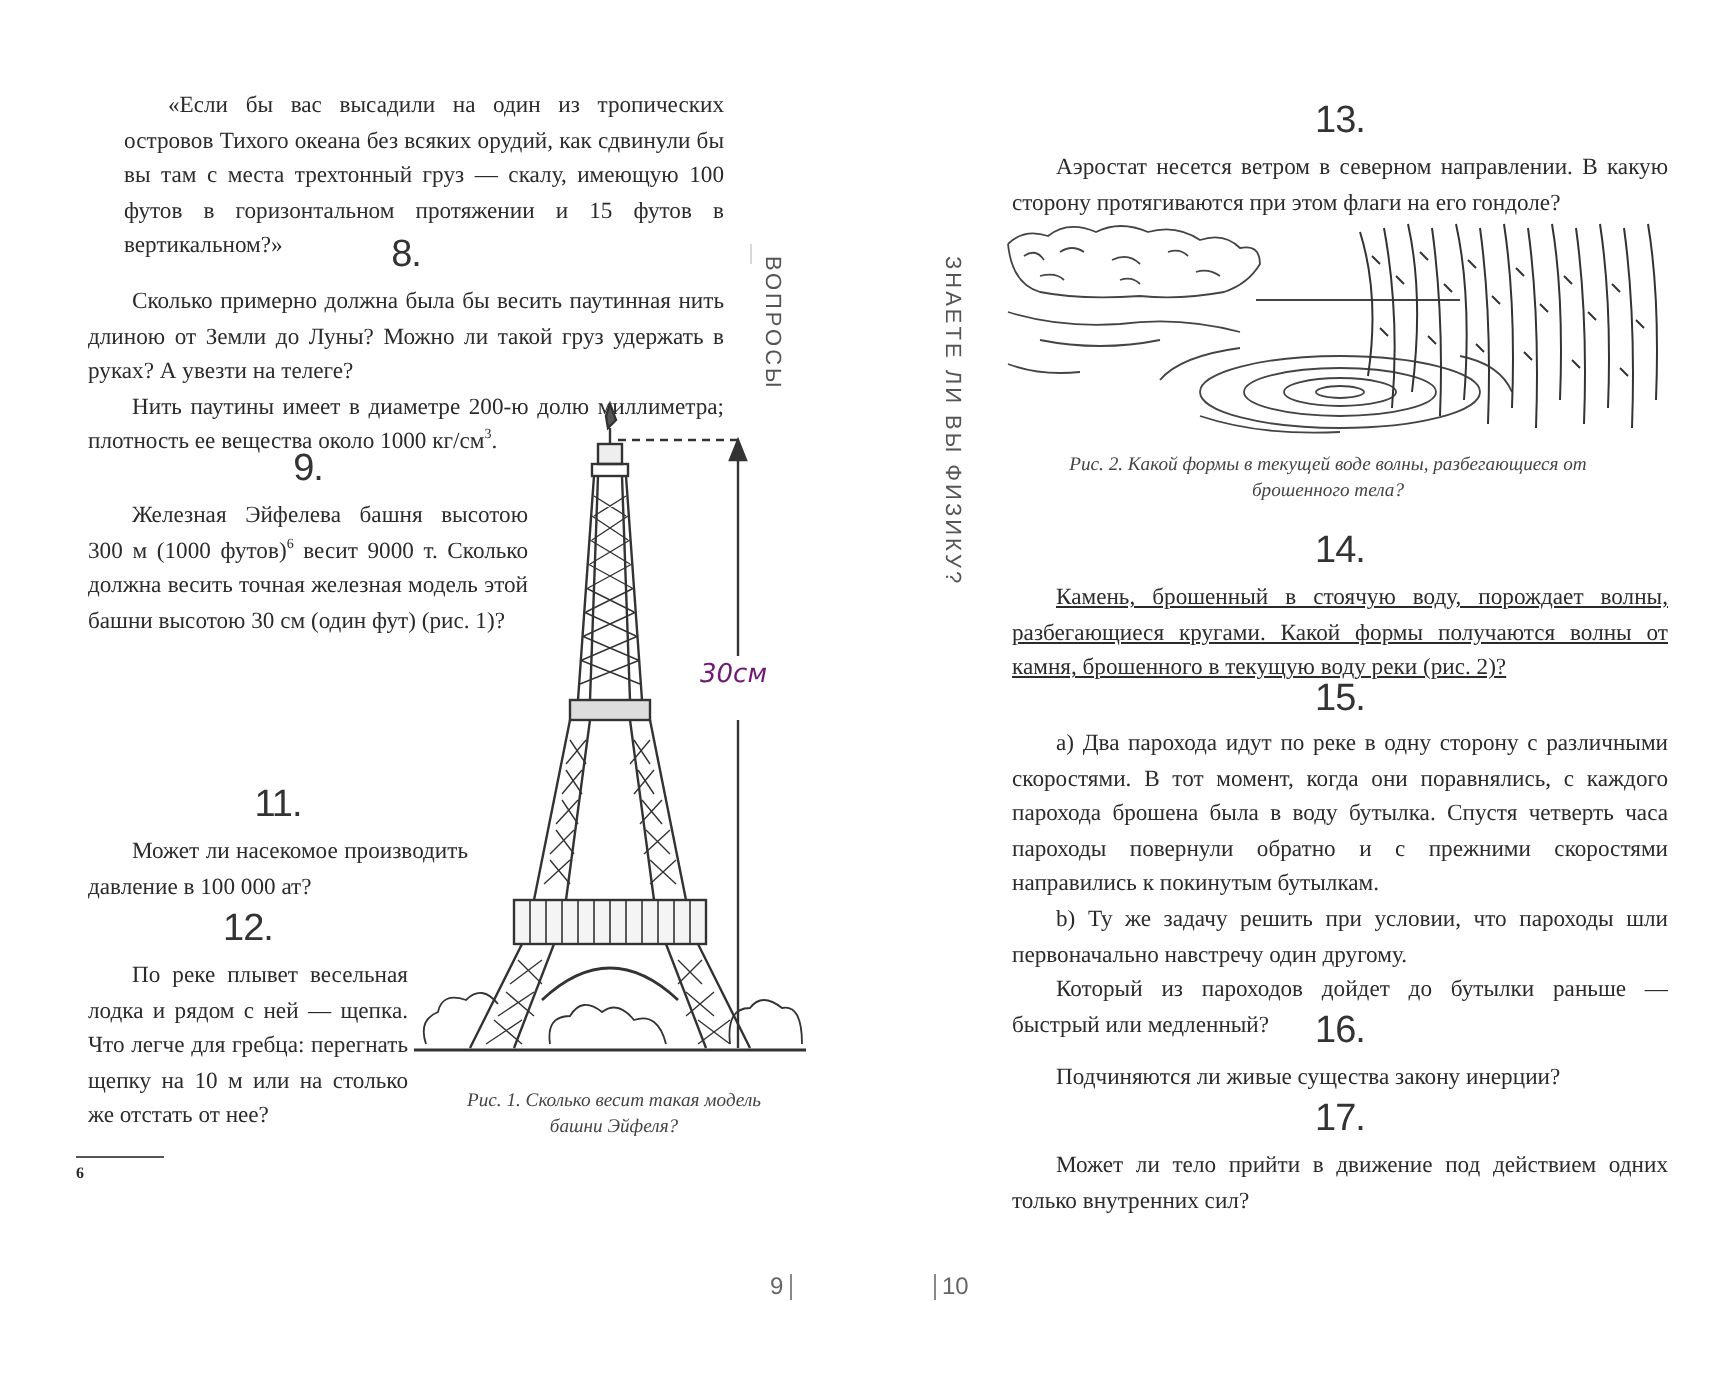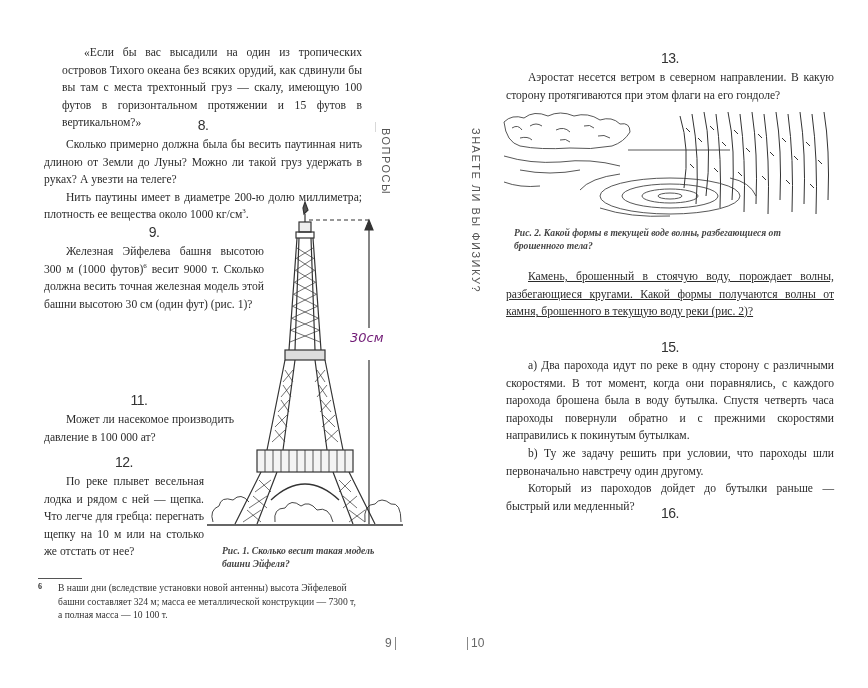--- a/index.html
+++ b/index.html
@@ -1,26 +1,26 @@
 <!DOCTYPE html>
 <html><head>
 <meta charset="utf-8">
 <style>
   html,body{margin:0;padding:0;background:#ffffff;}
   body{width:868px;height:688px;position:relative;overflow:hidden;font-family:"Liberation Serif","DejaVu Serif",serif;color:#2b2b2b;}
   .page{position:absolute;top:0;height:688px;}
   .left{left:0;width:434px;}
   .right{left:434px;width:434px;}
   .p{font-size:11.6px;line-height:17.6px;margin:0;text-align:justify;text-indent:22px;}
-  .qnum{font-family:"Liberation Sans","DejaVu Sans",sans-serif;font-size:14px;text-align:center;color:#333;margin:0;letter-spacing:-0.5px;}
+  .qnum{font-family:"Liberation Sans","DejaVu Sans",sans-serif;font-size:19px;text-align:center;color:#333;margin:0;letter-spacing:-0.5px;}
   .abs{position:absolute;}
   sup{font-size:7px;line-height:0;}
   .side{position:absolute;font-family:"Liberation Sans","DejaVu Sans",sans-serif;font-size:11px;letter-spacing:1.5px;color:#555;writing-mode:vertical-rl;}
   .sidebar-rule{position:absolute;width:1px;background:#d8d8d8;}
-  .caption{font-style:italic;font-size:9.6px;line-height:13px;color:#444;margin:0;font-weight:bold;}
+  .caption{font-style:italic;font-size:9.6px;line-height:13px;text-align:center;color:#444;margin:0;font-weight:normal;}
   .footnote{font-size:9.6px;line-height:13.5px;margin:0;color:#333;}
   .pnum{position:absolute;font-family:"Liberation Sans","DejaVu Sans",sans-serif;font-size:12px;color:#666;}
   .bar{display:inline-block;width:1px;height:13px;background:#888;vertical-align:middle;margin:0 3px;}
 </style>
 </head>
 <body>
 
 <div class="page left">
 
   <div class="abs" style="left:62px;top:44px;width:300px;">
@@ -97,23 +97,20 @@
     </g>
   </svg>
   <div class="abs" style="left:350px;top:330px;font-family:'DejaVu Sans',sans-serif;font-style:italic;font-size:13px;color:#701a75;">30см</div>
 
   <div class="abs" style="left:222px;top:544px;width:170px;">
     <p class="caption">Рис. 1. Сколько весит такая модель башни Эйфеля?</p>
   </div>
 
   <div class="abs" style="left:38px;top:578px;width:44px;height:1px;background:#555;"></div>
   <div class="abs" style="left:38px;top:582px;width:12px;font-size:8px;font-weight:bold;">6</div>
-  <div class="abs" style="left:58px;top:581px;width:300px;">
-    <p class="footnote">В наши дни (вследствие установки новой антенны) высота Эйфелевой башни составляет 324 м; масса ее металлической конструкции — 7300 т, а полная масса — 10 100 т.</p>
-  </div>
 
   <div class="sidebar-rule" style="left:375px;top:122px;height:10px;"></div>
   <div class="side" style="left:380px;top:128px;">ВОПРОСЫ</div>
 
   <div class="pnum" style="left:385px;top:636px;"><span>9</span><span class="bar"></span></div>
 </div>
 
 <div class="page right">
 
   <div class="side" style="left:36px;top:128px;">ЗНАЕТЕ ЛИ ВЫ ФИЗИКУ?</div>
@@ -144,29 +141,35 @@
       <path d="M180 8 Q190 40 184 80 M192 6 Q200 50 196 96 M204 4 Q212 40 206 88 M216 6 Q222 50 220 100 M228 4 Q236 40 232 92 M240 6 Q246 50 244 104 M252 4 Q258 44 256 96 M264 6 Q270 50 268 106 M276 4 Q282 40 280 92 M288 6 Q294 50 292 104 M300 4 Q306 44 304 96 M312 6 Q318 50 316 106 M324 4 Q330 40 328 92"></path>
       <path d="M186 20 l4 4 M198 30 l4 4 M210 18 l4 4 M222 34 l4 4 M234 22 l4 4 M246 40 l4 4 M258 26 l4 4 M270 44 l4 4 M282 30 l4 4 M294 48 l4 4 M306 34 l4 4 M318 52 l4 4 M190 56 l4 4 M214 60 l4 4 M238 64 l4 4 M262 68 l4 4 M286 72 l4 4 M310 76 l4 4"></path>
     </g>
   </svg>
 
   <div class="abs" style="left:80px;top:226px;width:300px;">
     <p class="caption">Рис. 2. Какой формы в текущей воде волны, разбегающиеся от брошенного тела?</p>
   </div>
 
   <div class="abs" style="left:72px;top:265px;width:328px;">
+    <p class="qnum">14.</p>
     <p class="p" style="margin-top:3px;text-decoration:underline;">Камень, брошенный в стоячую воду, порождает волны, разбегающиеся кругами. Какой формы получаются волны от камня, брошенного в текущую воду реки (рис. 2)?</p>
   </div>
 
   <div class="abs" style="left:72px;top:339px;width:328px;">
     <p class="qnum">15.</p>
     <p class="p" style="margin-top:2px;">а) Два парохода идут по реке в одну сторону с различными скоростями. В тот момент, когда они поравнялись, с каждого парохода брошена была в воду бутылка. Спустя четверть часа пароходы повернули обратно и с прежними скоростями направились к покинутым бутылкам.</p>
     <p class="p">b) Ту же задачу решить при условии, что пароходы шли первоначально навстречу один другому.</p>
     <p class="p">Который из пароходов дойдет до бутылки раньше — быстрый или медленный?</p>
   </div>
 
   <div class="abs" style="left:72px;top:505px;width:328px;">
     <p class="qnum">16.</p>
+    <p class="p" style="margin-top:3px;">Подчиняются ли живые существа закону инерции?</p>
   </div>
 
+  <div class="abs" style="left:72px;top:549px;width:328px;">
+    <p class="qnum">17.</p>
+    <p class="p" style="margin-top:3px;">Может ли тело прийти в движение под действием одних только внутренних сил?</p>
+  </div>
 
   <div class="pnum" style="left:30px;top:636px;"><span class="bar"></span><span>10</span></div>
 </div>
 
 </body></html>

